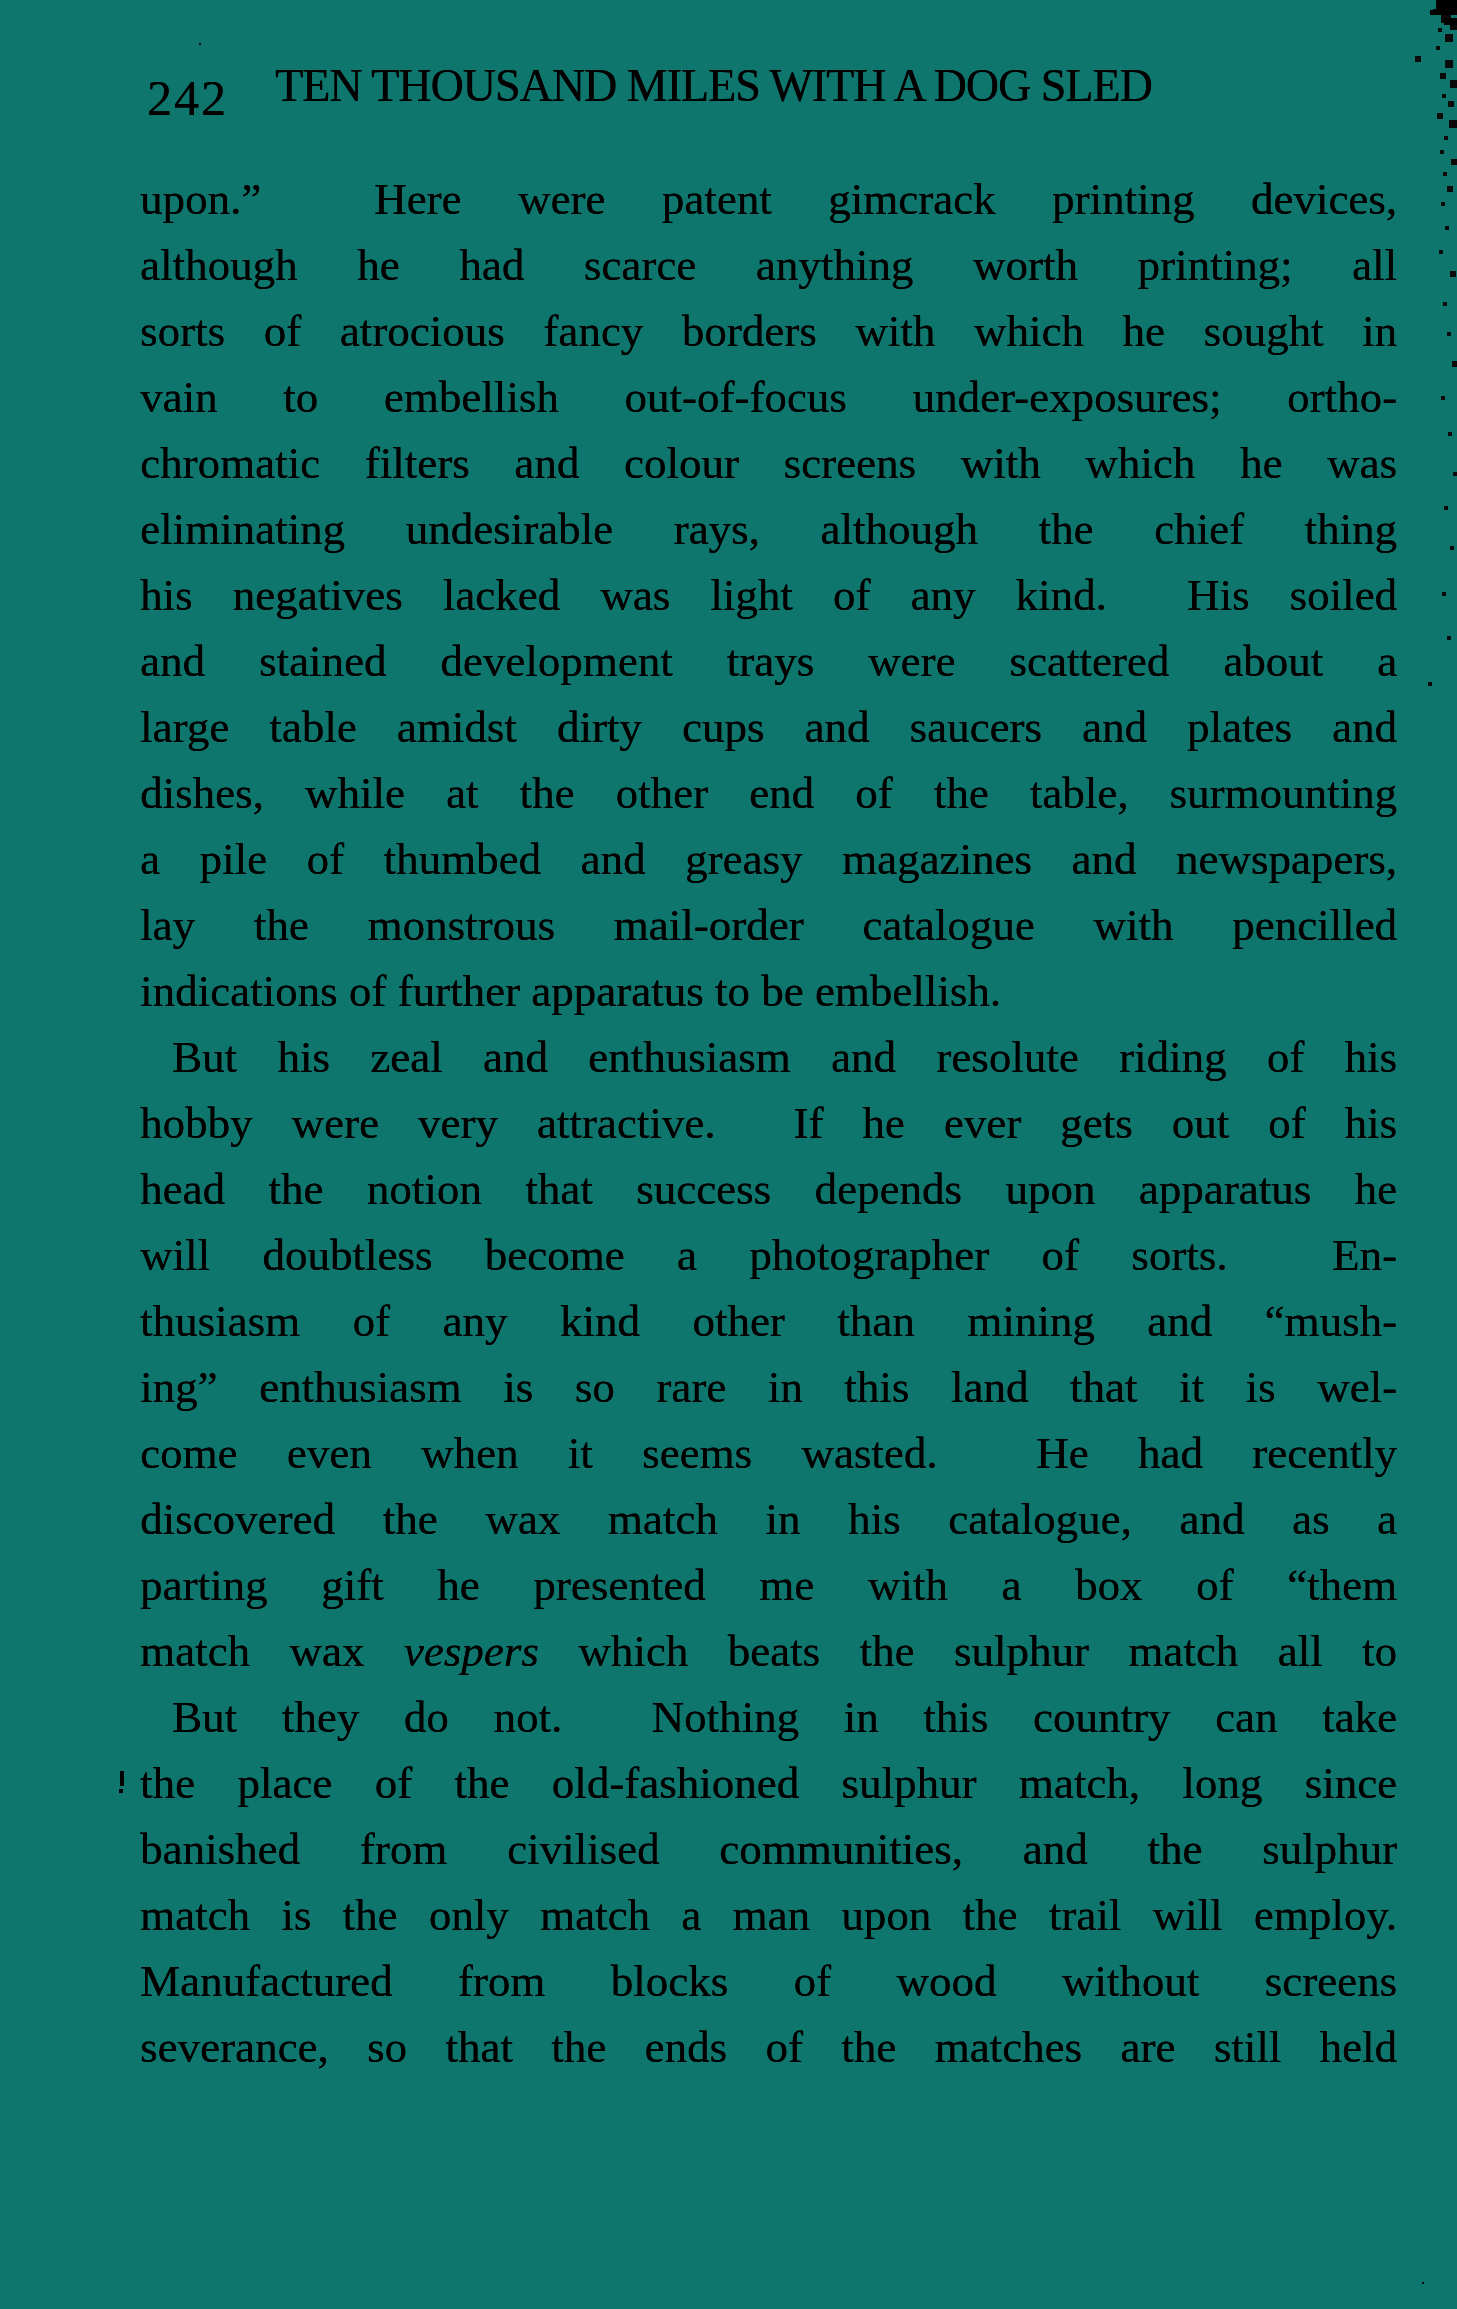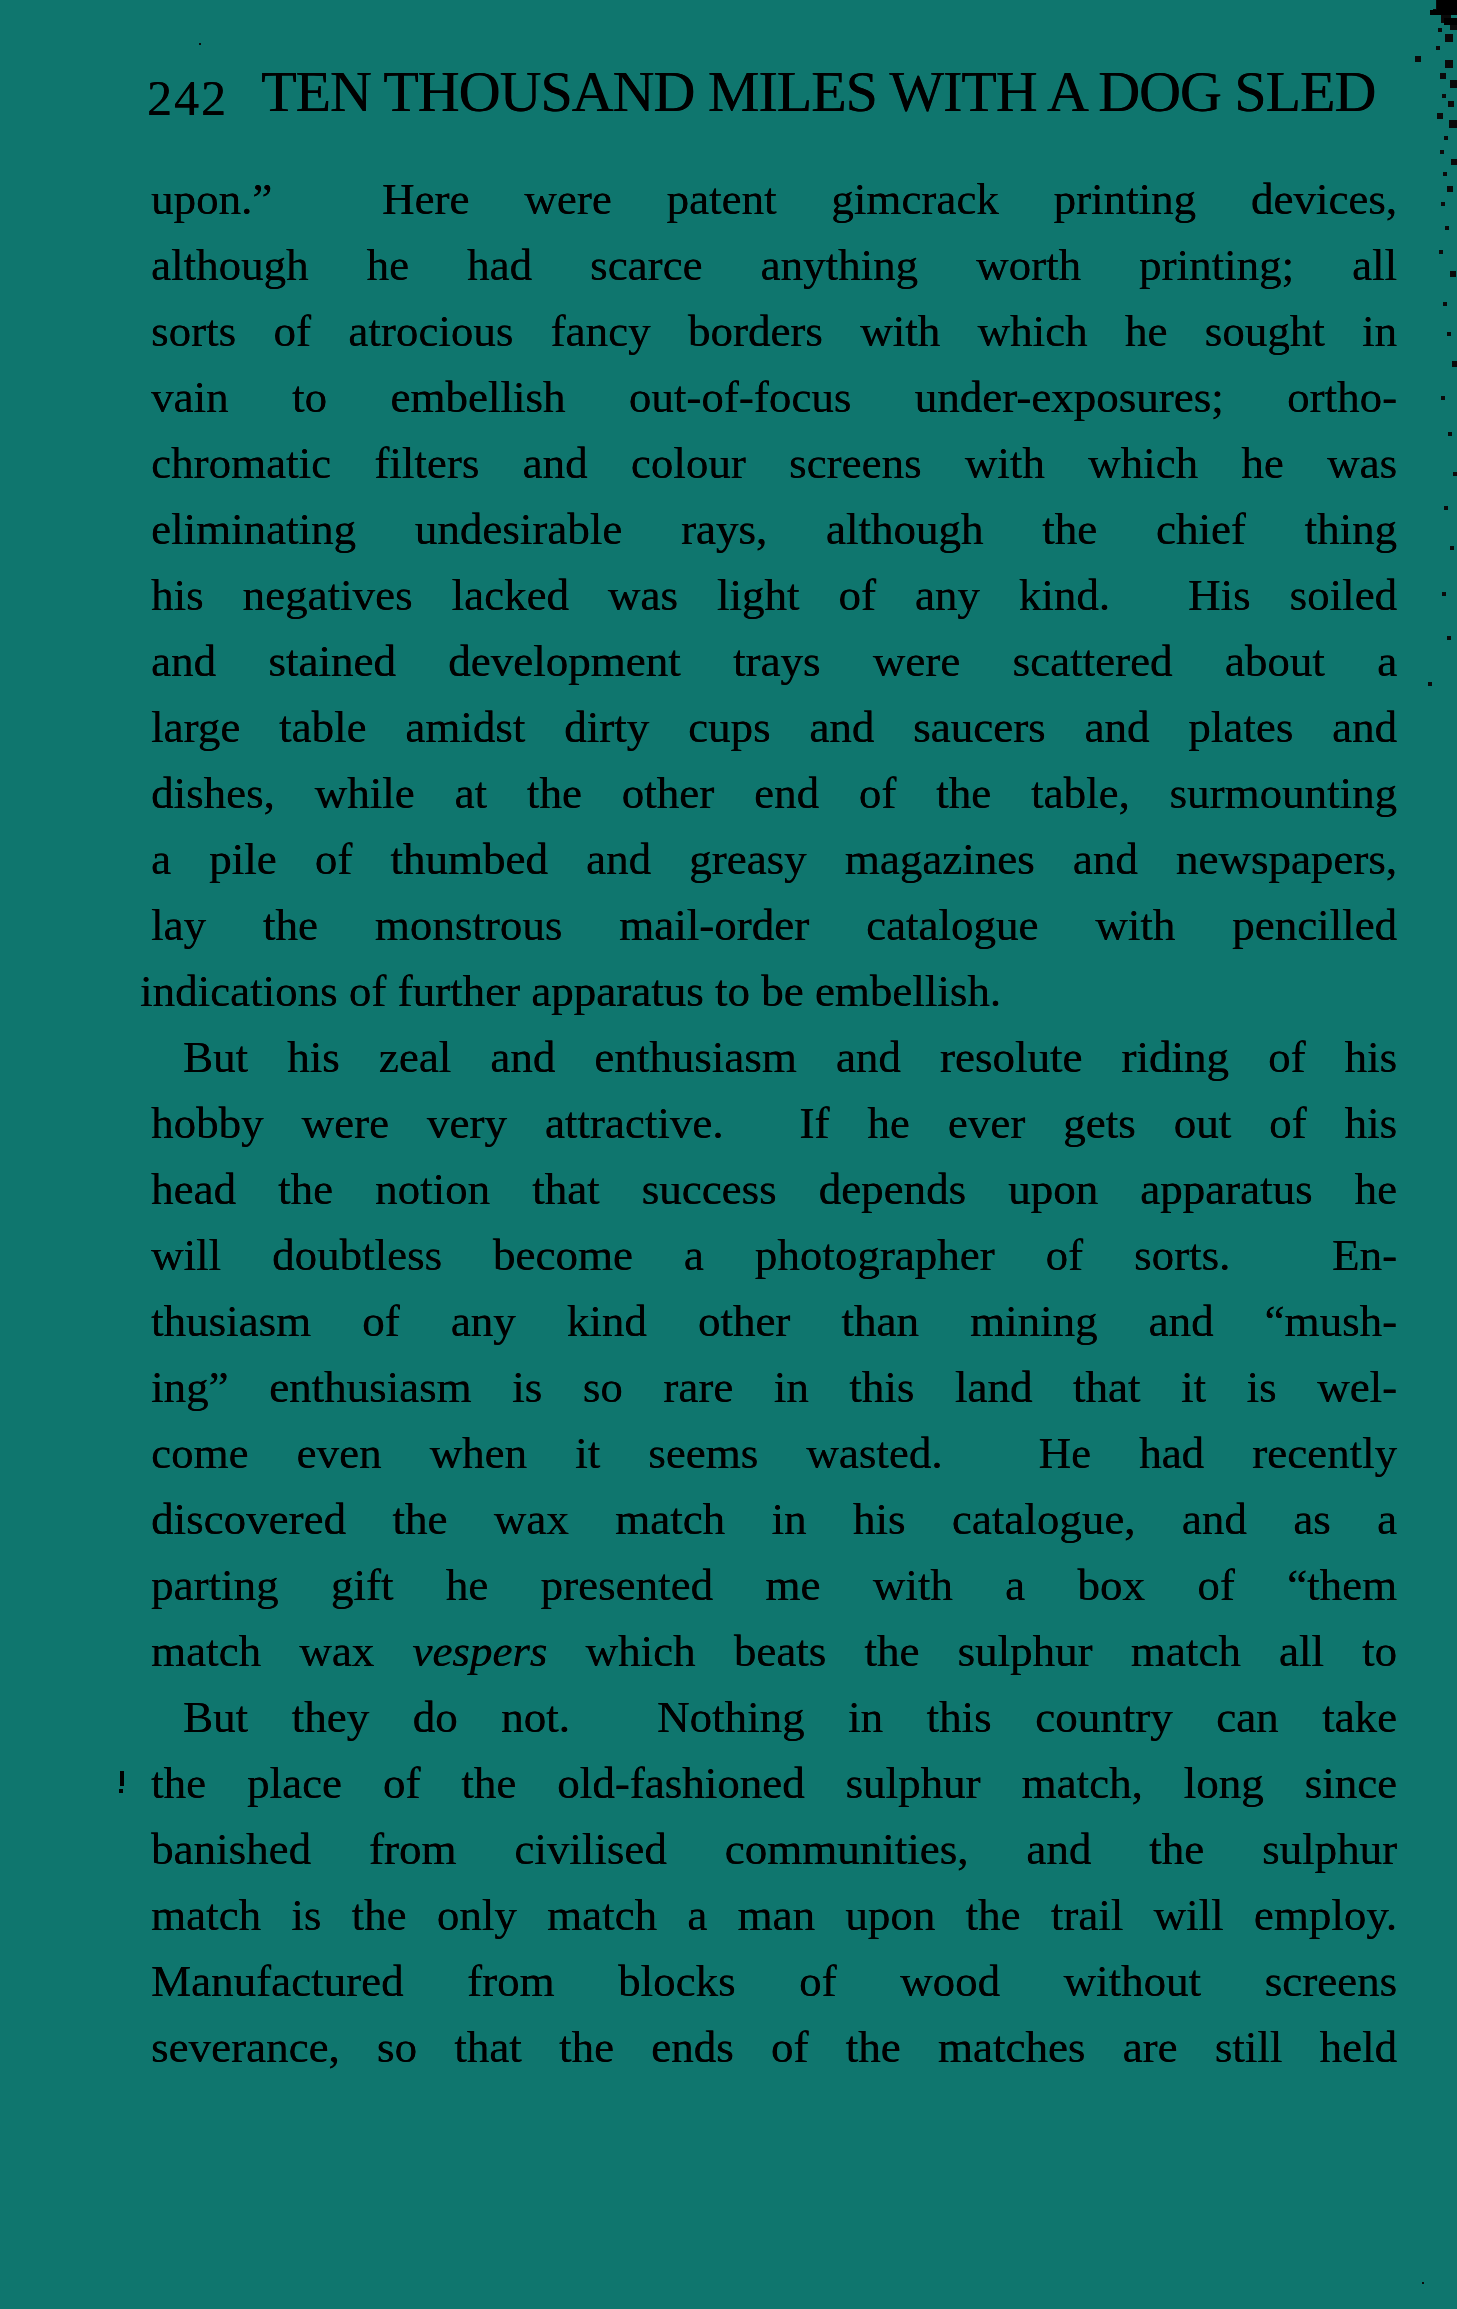--- a/index.html
+++ b/index.html
@@ -12,37 +12,37 @@
     overflow:hidden;
   }
   
   #hdr{position:absolute;left:0;top:0;width:100%;height:130px;}
   #pagenum{
     position:absolute;left:147px;top:73px;
     font-size:50px;line-height:1;letter-spacing:2px;
     text-shadow:0.3px 0 0 #000;
   }
   #runtitle{
-    position:absolute;left:261px;top:63px;
-    font-size:58px;line-height:1;letter-spacing:-1px;
+    position:absolute;left:275px;top:63px;
+    font-size:46px;line-height:1;letter-spacing:-1px;
     white-space:nowrap;
     text-shadow:0.4px 0 0 #000;
   }
   
   #col{
     position:absolute;left:140px;top:166px;width:1257px;
     font-size:45px;
     text-shadow:0.35px 0 0 #000;
   }
   .line{
     height:66px;line-height:66px;
     white-space:normal;
     overflow:visible;
   }
-  .j{text-align:justify;text-align-last:justify;margin-left:11px;}
+  .j{text-align:justify;text-align-last:justify;}
   .e{text-align:left;text-align-last:left;}
   .i{text-indent:32px;}
   .line em{font-style:italic;}
   
   .blob{position:absolute;background:#000;}
   #speckles{
     position:absolute;left:0;top:0;width:4px;height:4px;background:transparent;
     box-shadow:
       1440px 2px 0 4px #0a0a0a, 1448px 6px 0 2px #0a0a0a, 1434px 10px 0 1px #0a0a0a,
       1444px 16px 0 3px #0a0a0a, 1452px 24px 0 2px #0a0a0a, 1438px 28px 0 0 #0a0a0a,

